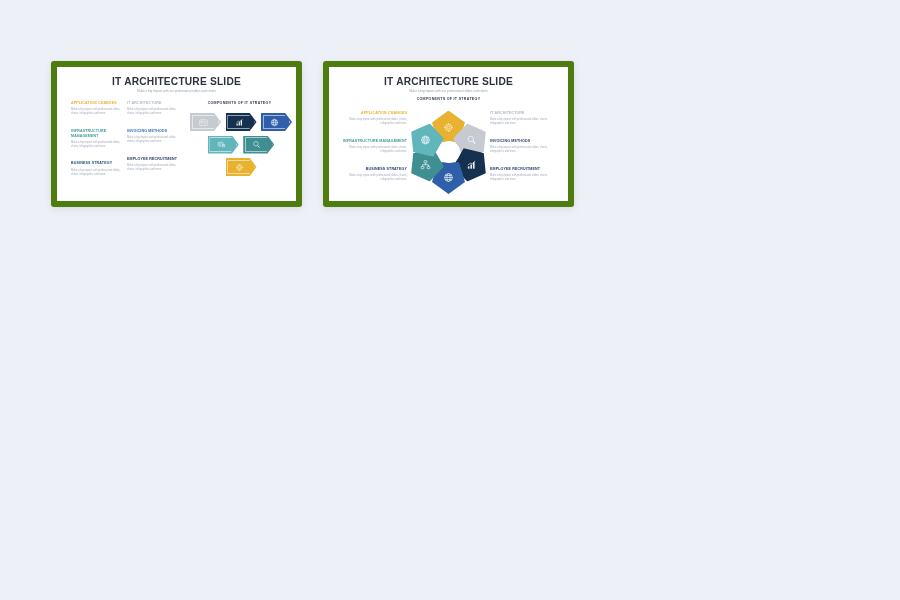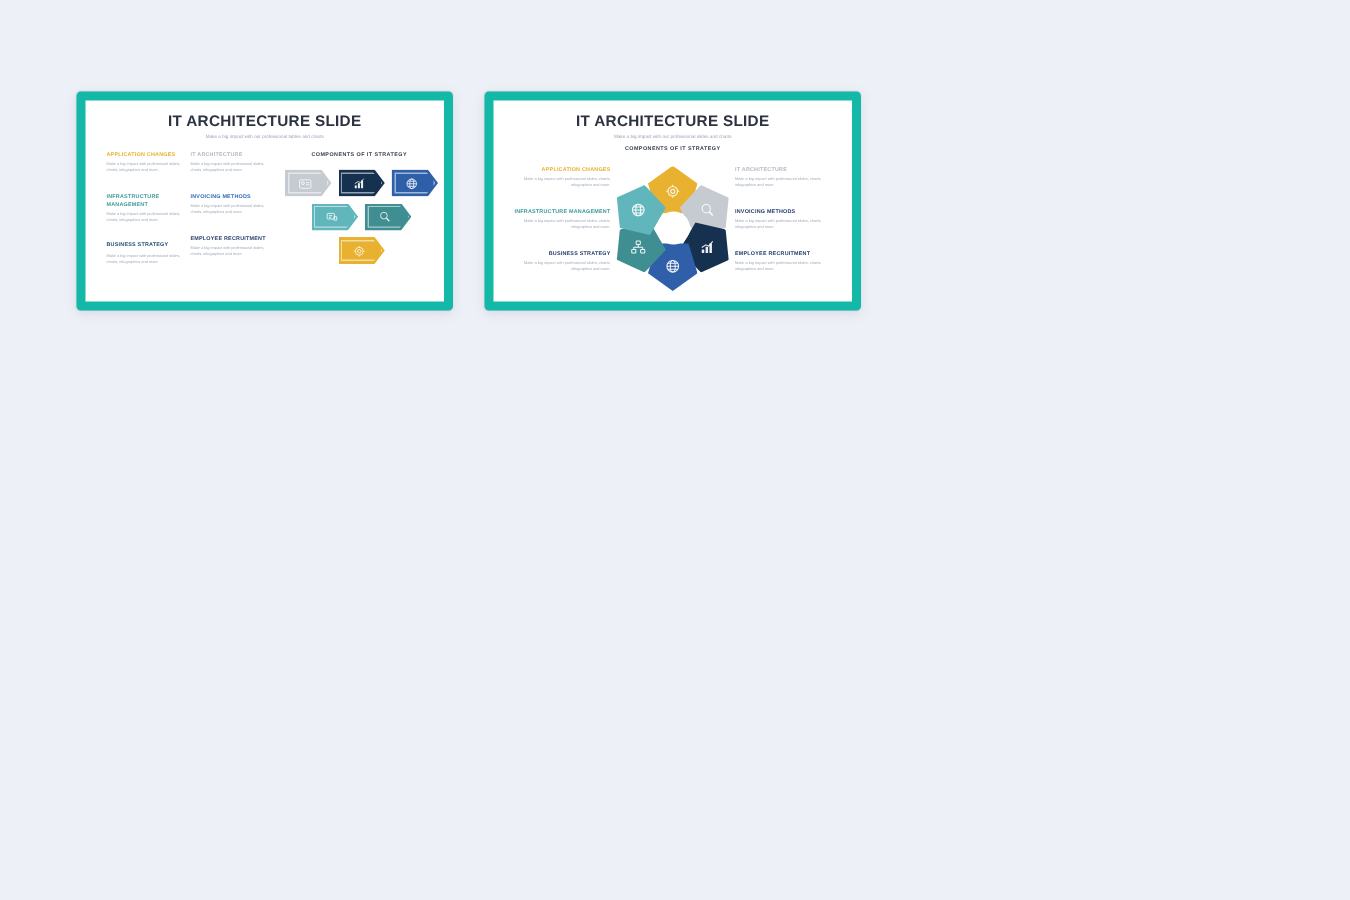--- a/index.html
+++ b/index.html
@@ -6,21 +6,21 @@
   html, body {
     width: 900px; height: 600px;
     background: #eef0f7;
     font-family: "Liberation Sans", sans-serif;
     overflow: hidden;
   }
   .stage { position: relative; width: 900px; height: 600px; }
 
   .slide {
     position: absolute;
-    background: #14b8a6;
+    background: #4d7c0f;
     border-radius: 3px;
     box-shadow: 0 2px 7px rgba(90,100,130,0.13), 0 0 1px rgba(90,100,130,0.18);
     overflow: hidden;
   }
   #slide-left  { left: 51px; top: 61px; width: 251px; height: 146px; }
   #slide-right { left: 323px; top: 61px; width: 251px; height: 146px; }
 
   .slide-inner { position: absolute; inset: 6px; background: #fff; }
 
   

